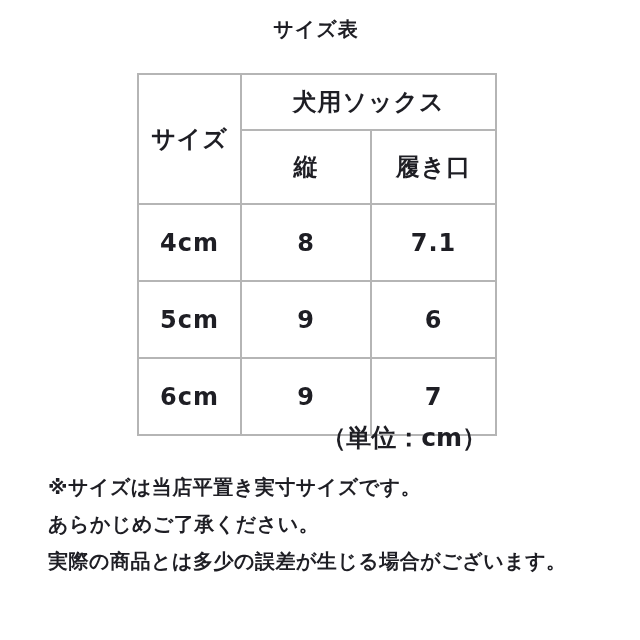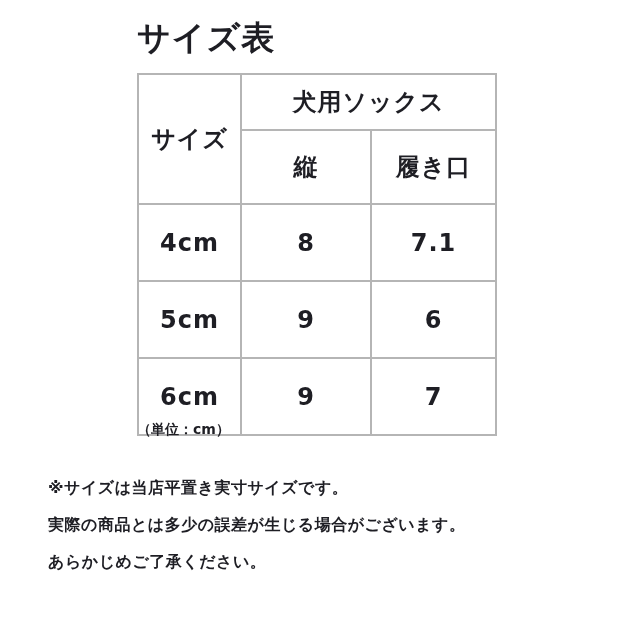--- a/index.html
+++ b/index.html
@@ -14,22 +14,22 @@
     font-family: "DejaVu Sans", "Liberation Sans", sans-serif;
     font-weight: bold;
     color: #1e1e24;
     overflow: hidden;
   }
   .page-title {
     position: absolute;
     left: 137px;
     top: 16px;
     width: 358px;
-    text-align: left;
-    font-size: 33px;
+    text-align: center;
+    font-size: 20px;
     letter-spacing: 1px;
   }
   table.size-table {
     position: absolute;
     left: 137px;
     top: 73px;
     border-collapse: collapse;
     table-layout: fixed;
   }
   table.size-table td {
@@ -44,29 +44,29 @@
   tr.group-row    { height: 56px; }
   tr.subhead-row  { height: 74px; }
   tr.data-row     { height: 77px; }
   td.group-header { font-size: 25px; letter-spacing: 2px; }
   td.data-cell    { font-size: 23px; }
   .unit-note {
     position: absolute;
     left: 137px;
     top: 421px;
     width: 350px;
-    text-align: left;
-    font-size: 14px;
+    text-align: right;
+    font-size: 25px;
   }
   .notes {
     position: absolute;
     left: 48px;
     top: 469px;
     width: 575px;
-    font-size: 16px;
+    font-size: 20px;
     line-height: 37px;
     letter-spacing: 0.5px;
   }
 </style>
 </head>
 <body>
 
 <div class="page-title">サイズ表</div>
 
 <table class="size-table">
@@ -99,15 +99,15 @@
       <td class="data-cell">9</td>
       <td class="data-cell">7</td>
     </tr>
   </tbody>
 </table>
 
 <div class="unit-note">（単位：cm）</div>
 
 <div class="notes">
   <div>※サイズは当店平置き実寸サイズです。</div>
+  <div>あらかじめご了承ください。</div>
   <div>実際の商品とは多少の誤差が生じる場合がございます。</div>
-  <div>あらかじめご了承ください。</div>
 </div>
 
 </body></html>

